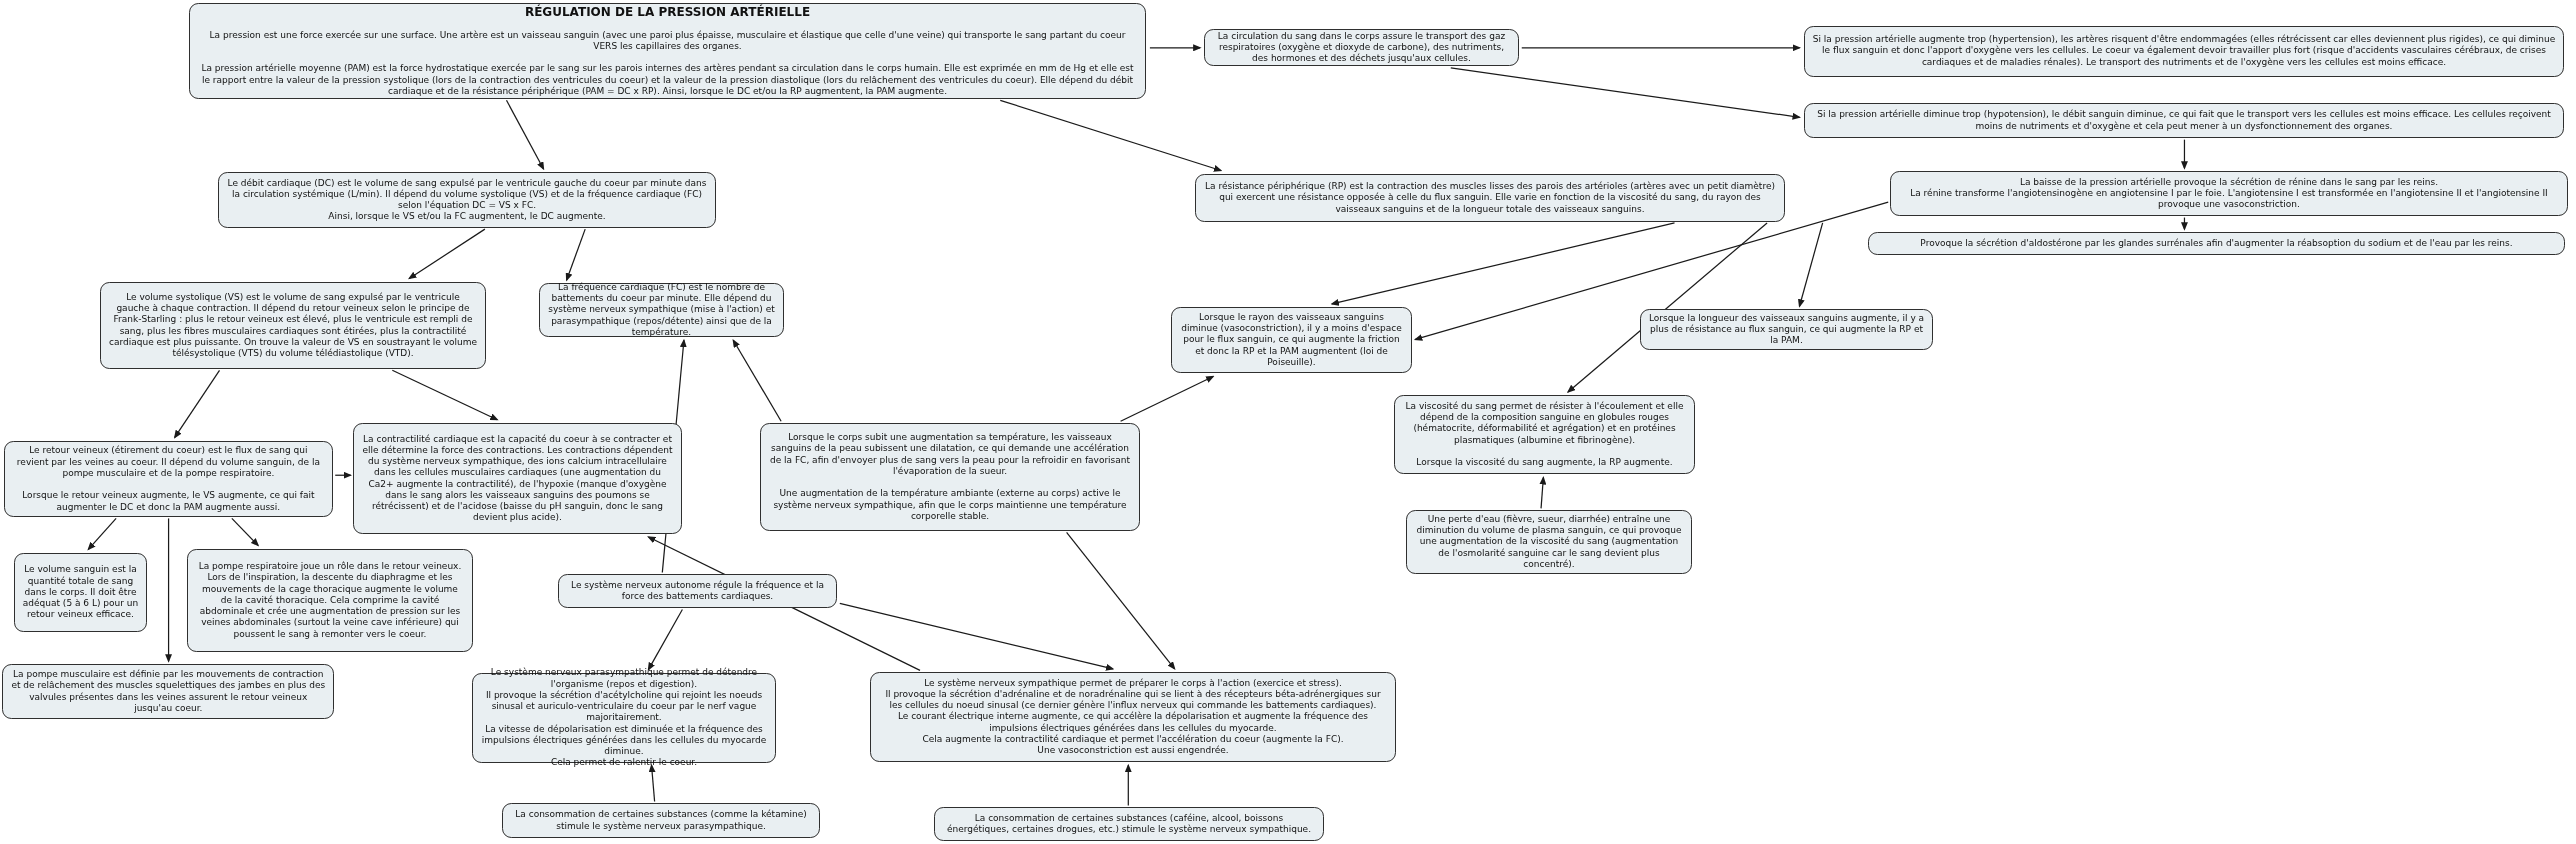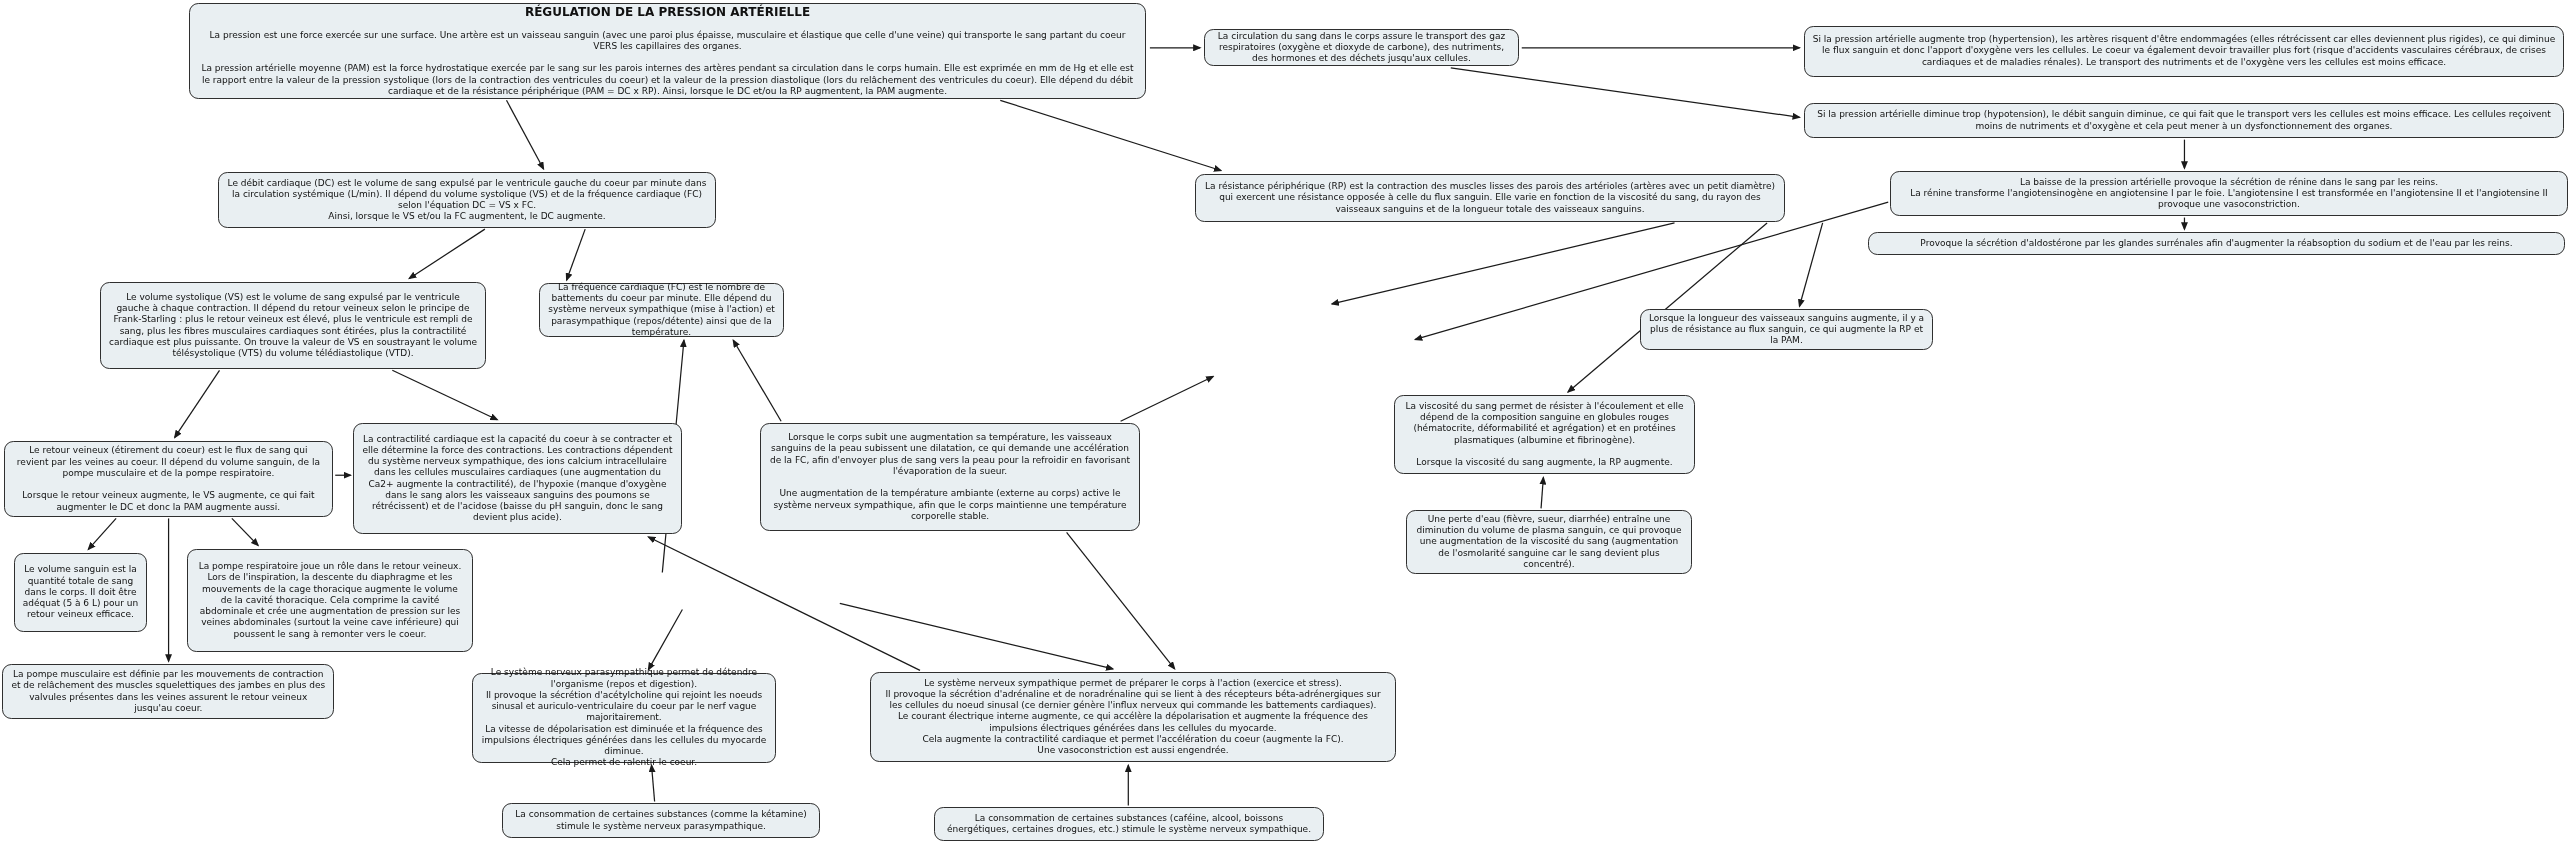--- a/index.html
+++ b/index.html
@@ -60,35 +60,37 @@
     <div class="node" style="left: 1804px; top: 25.5px; width: 760px; height: 51px; background: rgb(233, 239, 242); border-color: rgb(47, 47, 47);"><div class="node-text">Si la pression artérielle augmente trop (hypertension), les artères risquent d'être endommagées (elles rétrécissent car elles deviennent plus rigides), ce qui diminue le flux sanguin et donc l'apport d'oxygène vers les cellules. Le coeur va également devoir travailler plus fort (risque d'accidents vasculaires cérébraux, de crises cardiaques et de maladies rénales). Le transport des nutriments et de l'oxygène vers les cellules est moins efficace.</div></div>
     <div class="node" style="left: 1804px; top: 103px; width: 760px; height: 35px; background: rgb(233, 239, 242); border-color: rgb(47, 47, 47);"><div class="node-text">Si la pression artérielle diminue trop (hypotension), le débit sanguin diminue, ce qui fait que le transport vers les cellules est moins efficace. Les cellules reçoivent moins de nutriments et d'oxygène et cela peut mener à un dysfonctionnement des organes.</div></div>
     <div class="node" style="left: 1890px; top: 171px; width: 678px; height: 45px; background: rgb(233, 239, 242); border-color: rgb(47, 47, 47);"><div class="node-text">La baisse de la pression artérielle provoque la sécrétion de rénine dans le sang par les reins.
 La rénine transforme l'angiotensinogène en angiotensine I par le foie. L'angiotensine I est transformée en l'angiotensine II et l'angiotensine II provoque une vasoconstriction.</div></div>
     <div class="node" style="left: 1868px; top: 232px; width: 697px; height: 23px; background: rgb(233, 239, 242); border-color: rgb(47, 47, 47);"><div class="node-text">Provoque la sécrétion d'aldostérone par les glandes surrénales afin d'augmenter la réabsoption du sodium et de l'eau par les reins.</div></div>
     <div class="node" style="left: 218px; top: 172px; width: 498px; height: 56px; background: rgb(233, 239, 242); border-color: rgb(47, 47, 47);"><div class="node-text">Le débit cardiaque (DC) est le volume de sang expulsé par le ventricule gauche du coeur par minute dans la circulation systémique (L/min). Il dépend du volume systolique (VS) et de la fréquence cardiaque (FC) selon l'équation DC = VS x FC.
 Ainsi, lorsque le VS et/ou la FC augmentent, le DC augmente.</div></div>
     <div class="node" style="left: 1195px; top: 174px; width: 590px; height: 48px; background: rgb(233, 239, 242); border-color: rgb(47, 47, 47);"><div class="node-text">La résistance périphérique (RP) est la contraction des muscles lisses des parois des artérioles (artères avec un petit diamètre) qui exercent une résistance opposée à celle du flux sanguin. Elle varie en fonction de la viscosité du sang, du rayon des vaisseaux sanguins et de la longueur totale des vaisseaux sanguins.</div></div>
     <div class="node" style="left: 100px; top: 282px; width: 386px; height: 87px; background: rgb(233, 239, 242); border-color: rgb(47, 47, 47);"><div class="node-text">Le volume systolique (VS) est le volume de sang expulsé par le ventricule gauche à chaque contraction. Il dépend du retour veineux selon le principe de Frank-Starling : plus le retour veineux est élevé, plus le ventricule est rempli de sang, plus les fibres musculaires cardiaques sont étirées, plus la contractilité cardiaque est plus puissante. On trouve la valeur de VS en soustrayant le volume télésystolique (VTS) du volume télédiastolique (VTD).</div></div>
     <div class="node" style="left: 519px; top: 283px; width: 245px; height: 54px; background: rgb(233, 239, 242); border-color: rgb(47, 47, 47); margin-left: 20px;"><div class="node-text">La fréquence cardiaque (FC) est le nombre de battements du coeur par minute. Elle dépend du système nerveux sympathique (mise à l'action) et parasympathique (repos/détente) ainsi que de la température.</div></div>
+    <div class="node" style="left: 1171px; top: 307px; width: 241px; height: 66px; background: rgb(233, 239, 242); border-color: rgb(47, 47, 47);"><div class="node-text">Lorsque le rayon des vaisseaux sanguins diminue (vasoconstriction), il y a moins d'espace pour le flux sanguin, ce qui augmente la friction et donc la RP et la PAM augmentent (loi de Poiseuille).</div></div>
     <div class="node" style="left: 1640px; top: 309px; width: 293px; height: 41px; background: rgb(233, 239, 242); border-color: rgb(47, 47, 47);"><div class="node-text">Lorsque la longueur des vaisseaux sanguins augmente, il y a plus de résistance au flux sanguin, ce qui augmente la RP et la PAM.</div></div>
     <div class="node" style="left: 1394px; top: 395px; width: 301px; height: 79px; background: rgb(233, 239, 242); border-color: rgb(47, 47, 47);"><div class="node-text">La viscosité du sang permet de résister à l'écoulement et elle dépend de la composition sanguine en globules rouges (hématocrite, déformabilité et agrégation) et en protéines plasmatiques (albumine et fibrinogène).
 
 Lorsque la viscosité du sang augmente, la RP augmente.</div></div>
     <div class="node" style="left: 1406px; top: 510px; width: 286px; height: 64px; background: rgb(233, 239, 242); border-color: rgb(47, 47, 47);"><div class="node-text">Une perte d'eau (fièvre, sueur, diarrhée) entraîne une diminution du volume de plasma sanguin, ce qui provoque une augmentation de la viscosité du sang (augmentation de l'osmolarité sanguine car le sang devient plus concentré).</div></div>
     <div class="node" style="left: 760px; top: 423px; width: 380px; height: 108px; background: rgb(233, 239, 242); border-color: rgb(47, 47, 47);"><div class="node-text">Lorsque le corps subit une augmentation sa température, les vaisseaux sanguins de la peau subissent une dilatation, ce qui demande une accélération de la FC, afin d'envoyer plus de sang vers la peau pour la refroidir en favorisant l'évaporation de la sueur.
 
 Une augmentation de la température ambiante (externe au corps) active le système nerveux sympathique, afin que le corps maintienne une température corporelle stable.</div></div>
     <div class="node" style="left: 353px; top: 423px; width: 329px; height: 111px; background: rgb(233, 239, 242); border-color: rgb(47, 47, 47);"><div class="node-text">La contractilité cardiaque est la capacité du coeur à se contracter et elle détermine la force des contractions. Les contractions dépendent du système nerveux sympathique, des ions calcium intracellulaire dans les cellules musculaires cardiaques (une augmentation du Ca2+ augmente la contractilité), de l'hypoxie (manque d'oxygène dans le sang alors les vaisseaux sanguins des poumons se rétrécissent) et de l'acidose (baisse du pH sanguin, donc le sang devient plus acide).</div></div>
     <div class="node" style="left: 3.9px; top: 441px; width: 329px; height: 76px; background: rgb(233, 239, 242); border-color: rgb(47, 47, 47);"><div class="node-text">Le retour veineux (étirement du coeur) est le flux de sang qui revient par les veines au coeur. Il dépend du volume sanguin, de la pompe musculaire et de la pompe respiratoire.
 
 Lorsque le retour veineux augmente, le VS augmente, ce qui fait augmenter le DC et donc la PAM augmente aussi.</div></div>
     <div class="node" style="left: 14px; top: 553px; width: 133px; height: 79px; background: rgb(233, 239, 242); border-color: rgb(47, 47, 47);"><div class="node-text">Le volume sanguin est la quantité totale de sang dans le corps. Il doit être adéquat (5 à 6 L) pour un retour veineux efficace.</div></div>
     <div class="node" style="left: 187px; top: 549px; width: 286px; height: 103px; background: rgb(233, 239, 242); border-color: rgb(47, 47, 47);"><div class="node-text">La pompe respiratoire joue un rôle dans le retour veineux. Lors de l'inspiration, la descente du diaphragme et les mouvements de la cage thoracique augmente le volume de la cavité thoracique. Cela comprime la cavité abdominale et crée une augmentation de pression sur les veines abdominales (surtout la veine cave inférieure) qui poussent le sang à remonter vers le coeur.</div></div>
     <div class="node" style="left: 2.3px; top: 664px; width: 332px; height: 55px; background: rgb(233, 239, 242); border-color: rgb(47, 47, 47);"><div class="node-text">La pompe musculaire est définie par les mouvements de contraction et de relâchement des muscles squelettiques des jambes en plus des valvules présentes dans les veines assurent le retour veineux jusqu'au coeur.</div></div>
+    <div class="node" style="left: 558px; top: 574px; width: 279px; height: 34px; background: rgb(233, 239, 242); border-color: rgb(47, 47, 47);"><div class="node-text">Le système nerveux autonome régule la fréquence et la force des battements cardiaques.</div></div>
     <div class="node" style="left: 472px; top: 673px; width: 304px; height: 90px; background: rgb(233, 239, 242); border-color: rgb(47, 47, 47);"><div class="node-text">Le système nerveux parasympathique permet de détendre l'organisme (repos et digestion).
 Il provoque la sécrétion d'acétylcholine qui rejoint les noeuds sinusal et auriculo-ventriculaire du coeur par le nerf vague majoritairement.
 La vitesse de dépolarisation est diminuée et la fréquence des impulsions électriques générées dans les cellules du myocarde diminue.
 Cela permet de ralentir le coeur.</div></div>
     <div class="node" style="left: 870px; top: 672px; width: 526px; height: 90px; background: rgb(233, 239, 242); border-color: rgb(47, 47, 47);"><div class="node-text">Le système nerveux sympathique permet de préparer le corps à l'action (exercice et stress).
 Il provoque la sécrétion d'adrénaline et de noradrénaline qui se lient à des récepteurs béta-adrénergiques sur les cellules du noeud sinusal (ce dernier génère l'influx nerveux qui commande les battements cardiaques).
 Le courant électrique interne augmente, ce qui accélère la dépolarisation et augmente la fréquence des impulsions électriques générées dans les cellules du myocarde.
 Cela augmente la contractilité cardiaque et permet l'accélération du coeur (augmente la FC).
 Une vasoconstriction est aussi engendrée.</div></div>
     <div class="node" style="left: 502px; top: 803px; width: 318px; height: 35px; background: rgb(233, 239, 242); border-color: rgb(47, 47, 47);"><div class="node-text">La consommation de certaines substances (comme la kétamine) stimule le système nerveux parasympathique.</div></div>

